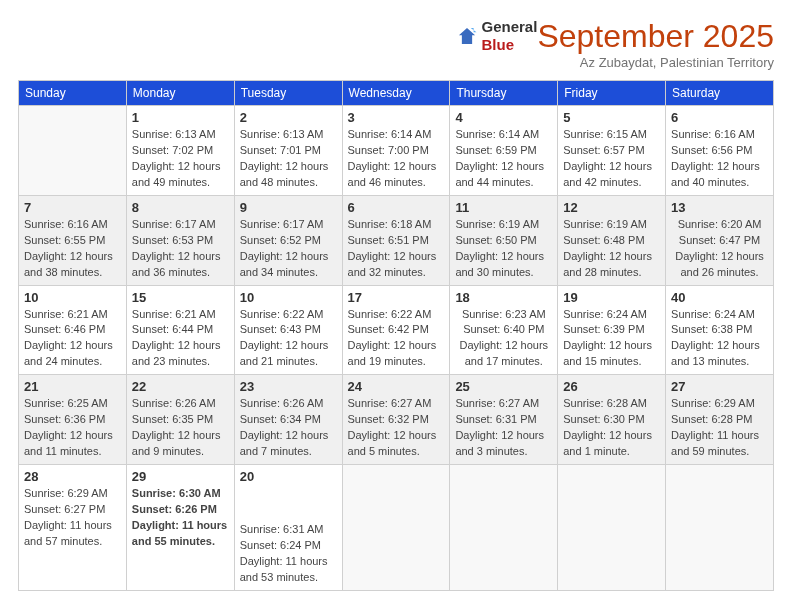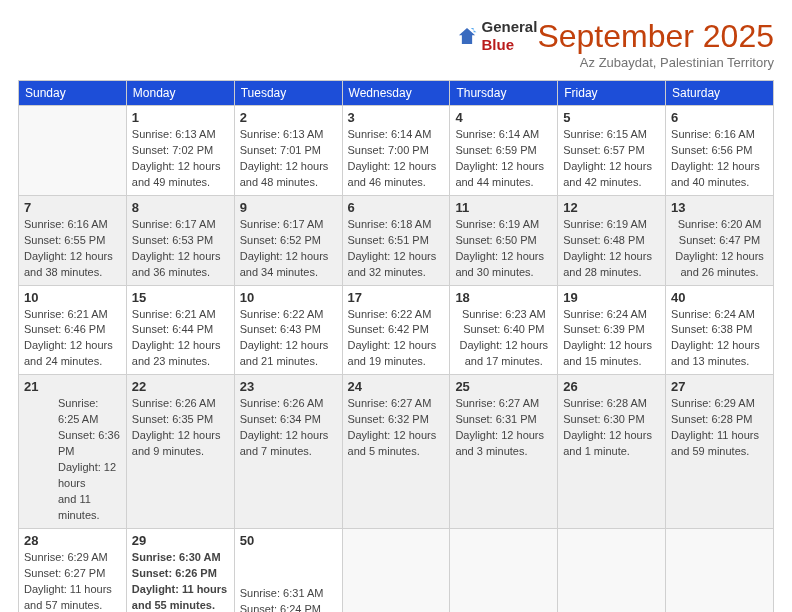--- a/index.html
+++ b/index.html
@@ -263,21 +263,21 @@
             <span class="day-num">40</span>
             <div class="day-info" style="white-space: pre-line;">Sunrise: 6:24 AM
 Sunset: 6:38 PM
 Daylight: 12 hours
 and 13 minutes.</div>
           </td>
         </tr>
         <tr class="row-shade">
           <td>
             <span class="day-num">21</span>
-            <div class="day-info" style="white-space: pre-line; margin-left: 34px;">Sunrise: 6:25 AM
+            <div class="day-info" style="white-space: pre-line;">Sunrise: 6:25 AM
 Sunset: 6:36 PM
 Daylight: 12 hours
 and 11 minutes.</div>
           </td>
           <td>
             <span class="day-num">22</span>
             <div class="day-info" style="white-space: pre-line;">Sunrise: 6:26 AM
 Sunset: 6:35 PM
 Daylight: 12 hours
 and 9 minutes.</div>
@@ -327,21 +327,21 @@
 and 57 minutes.</div>
           </td>
           <td>
             <span class="day-num">29</span>
             <div class="day-info" style="white-space: pre-line; font-weight: bold;">Sunrise: 6:30 AM
 Sunset: 6:26 PM
 Daylight: 11 hours
 and 55 minutes.</div>
           </td>
           <td>
-            <span class="day-num">50</span>
+            <span class="day-num">20</span>
             <div class="day-info" style="white-space: pre-line; margin-top: 38px;">Sunrise: 6:31 AM
 Sunset: 6:24 PM
 Daylight: 11 hours
 and 53 minutes.</div>
           </td>
           <td class="empty"></td>
           <td class="empty"></td>
           <td class="empty"></td>
           <td class="empty"></td>
         </tr>

